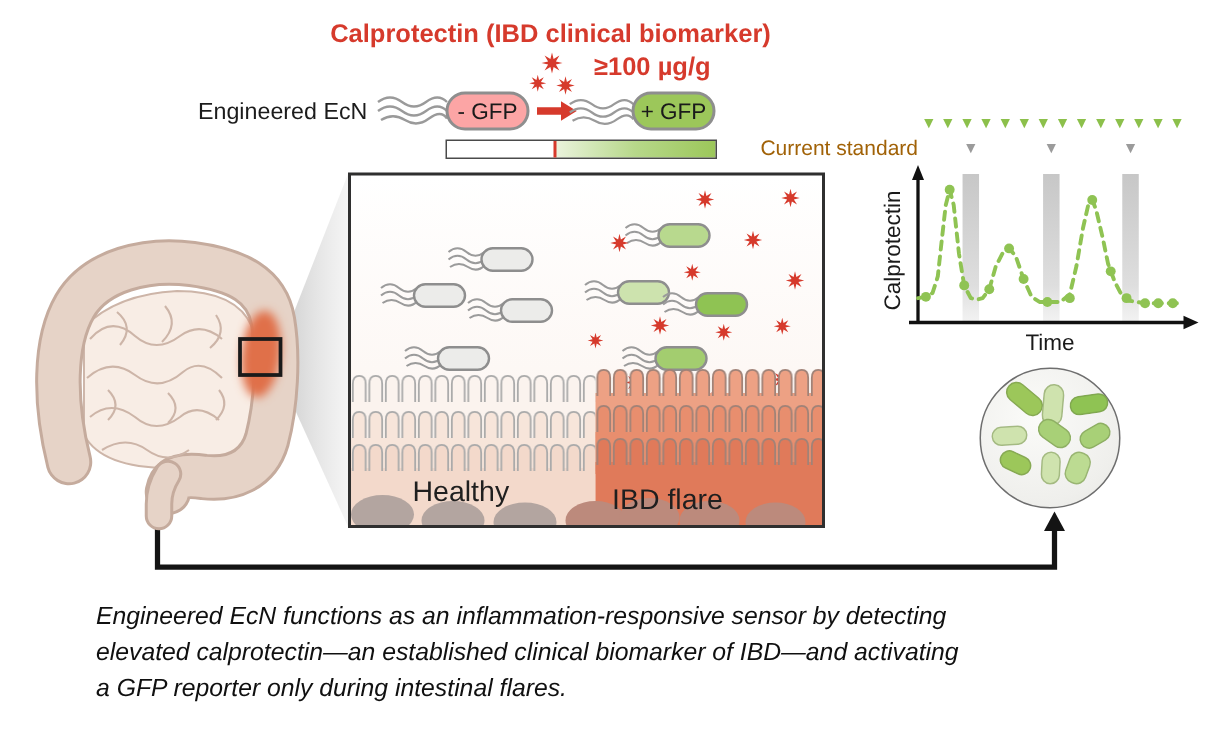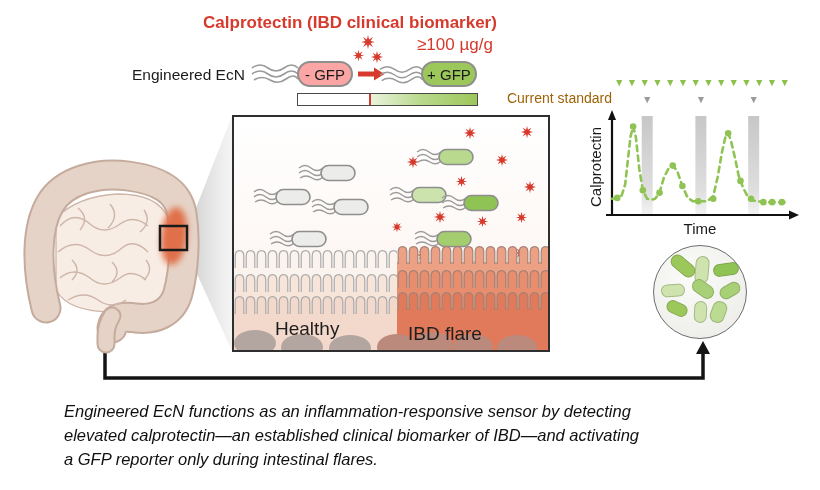--- a/index.html
+++ b/index.html
@@ -1,20 +1,20 @@
 <!DOCTYPE html>
 <html><head>
 <meta charset="utf-8">
 <style>
   html,body{margin:0;padding:0;background:#fff;font-family:"Liberation Sans",sans-serif;}
   #fig{position:relative;width:820px;height:490px;background:#fff;overflow:hidden;}
   .abs{position:absolute;}
   .red{color:#d63a2c;}
   .title{font-size:17px;font-weight:700;text-align:center;}
-  .threshold{font-size:17px;font-weight:400;margin-left:21px;}
+  .threshold{font-size:17px;font-weight:700;}
   .strainlbl{font-size:15.5px;color:#1c1c1c;}
   .pill{box-sizing:border-box;height:26px;border:2px solid #8e8e8e;border-radius:13px;
         display:flex;align-items:center;justify-content:center;font-size:15px;color:#1a1a1a;background:#fca5a5;}
   .pill.green{background:#9cc75a;}
   .gradbar{box-sizing:border-box;width:181px;height:13px;border:1.5px solid #4a4a4a;
            background:linear-gradient(90deg,#ffffff 0%,#ffffff 39.5%,#eaf3dc 40.5%,#b7d88a 70%,#9cc75a 100%);}
   .gradbar .thline{position:absolute;left:39.5%;top:0;width:2px;height:100%;background:#d63a2c;}
   .legendlbl{font-size:14px;text-align:right;width:122px;}
   .legendlbl.sensor{color:#8cc04b;}
   .legendlbl.standard{color:#a16207;}
@@ -83,21 +83,21 @@
       <path d="M60 152 q16 -10 30 0 q14 10 28 0"></path>
       <path d="M70 60 q12 10 2 22 m30 -26 q10 12 -2 24 m36 -18 q8 12 -4 22"></path>
       <path d="M64 112 q10 10 0 20 m40 -18 q10 10 0 20 m34 -22 q8 10 -2 20"></path>
     </g>
 
     <ellipse cx="166" cy="88" rx="13" ry="29" fill="#e07048" filter="url(#blobBlur)" transform="rotate(6 166 88)"></ellipse>
 
     <rect x="152" y="78" width="27" height="24" fill="none" stroke="#1a1a1a" stroke-width="2.5"></rect>
   </svg>
 
-  <div class="abs title red" style="left:195px;top:13px;width:310px;">Calprotectin (IBD clinical biomarker)</div>
+  <div class="abs title red" style="left:212px;top:13px;width:310px;">Calprotectin (IBD clinical biomarker)</div>
   <div class="abs threshold red" style="left:396px;top:35px;">≥100 µg/g</div>
   <div class="abs strainlbl" style="left:132px;top:66px;">Engineered EcN</div>
 
   <svg class="abs red" style="left:360px;top:34px" width="16" height="16" viewBox="-8 -8 16 16">
       <use href="#burst-shape"></use>
     </svg>
   <svg class="abs red" style="left:352px;top:49px" width="13" height="13" viewBox="-8 -8 16 16">
       <use href="#burst-shape"></use>
     </svg>
   <svg class="abs red" style="left:370px;top:50px" width="14" height="14" viewBox="-8 -8 16 16">

